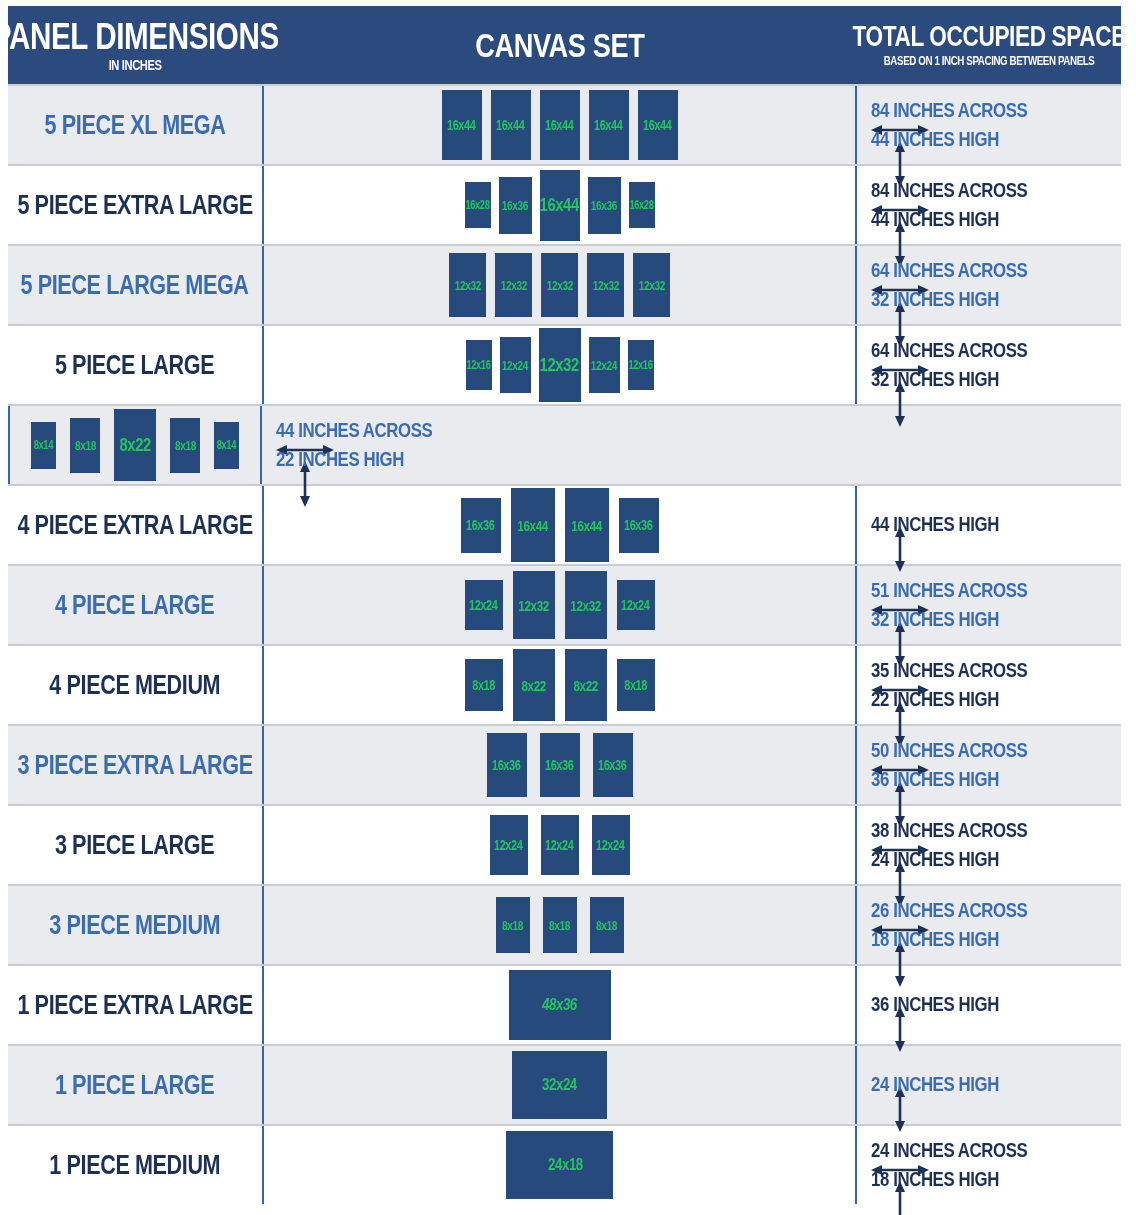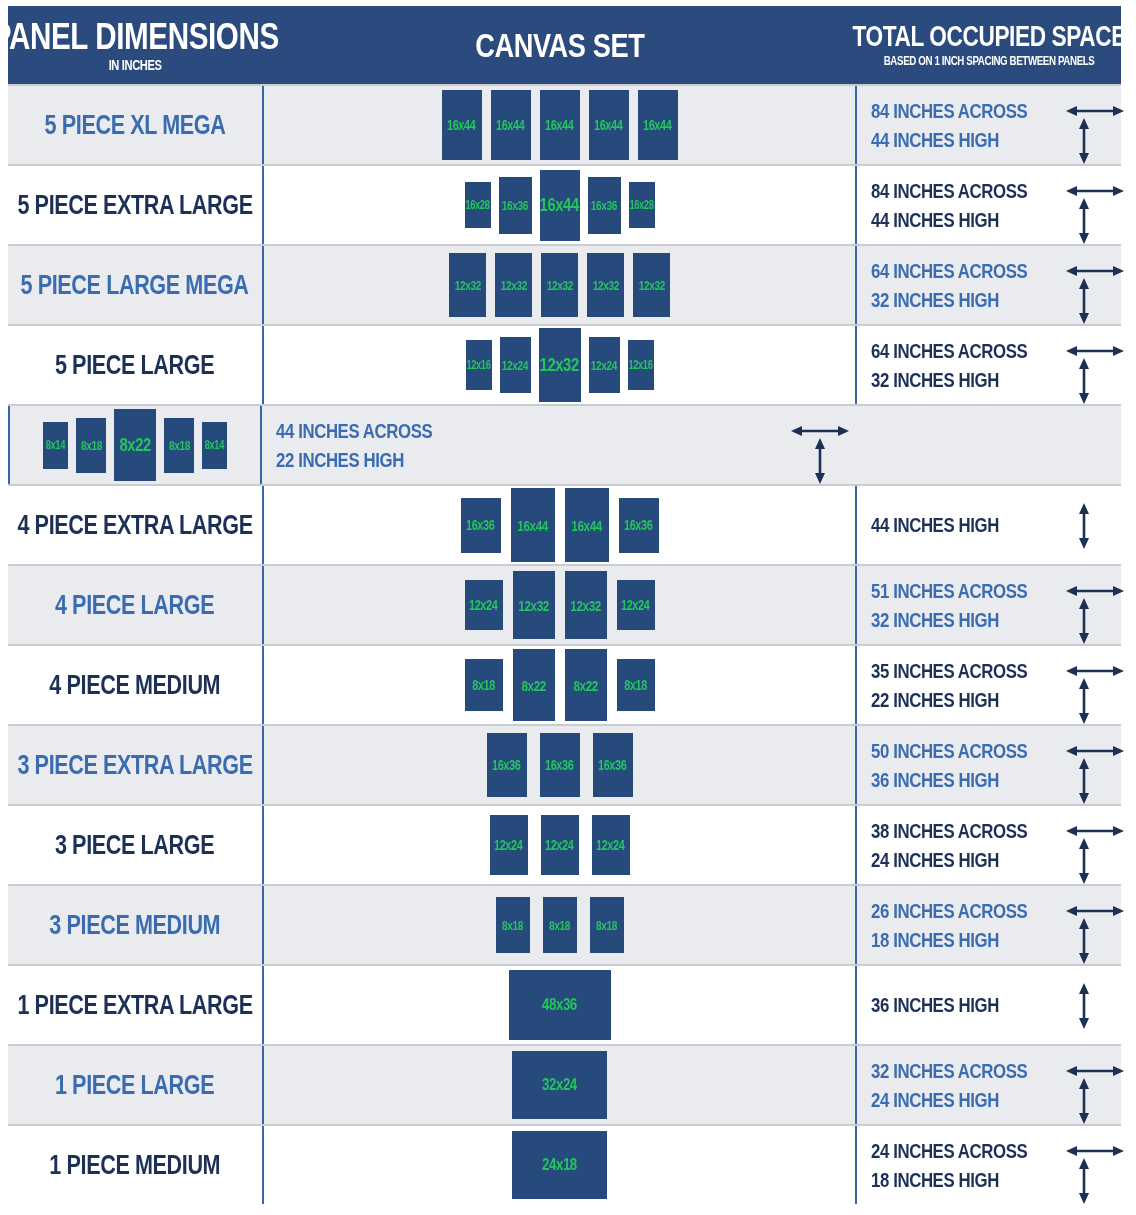--- a/index.html
+++ b/index.html
@@ -38,21 +38,21 @@
   .panel{
     background:#274a7c;color:#22c55e;flex:none;
     display:flex;align-items:center;justify-content:center;
   }
   .plabel{transform:scaleX(0.78);letter-spacing:-0.5px;white-space:nowrap;}
   .right{
     display:flex;flex-direction:column;justify-content:center;
     padding-left:14px;padding-right:8px;gap:3px;color:#1d3055;
   }
   .row.shaded .right{color:#3b6cb1;}
-  .line{display:flex;align-items:center;justify-content:space-between;height:26px;}
+  .line{display:flex;justify-content:space-between;height:26px;flex-direction:column;}
   .dimtext{font-size:21px;transform-origin:left center;transform:scaleX(0.8);}
   .arr{flex:none;}
   .varr{margin-top:-10px;margin-bottom:-12px;}
 </style>
 </head>
 <body>
 
 <div class="sheet">
   <header class="hdr">
     <div class="hcell h2">
@@ -222,21 +222,21 @@
             <span class="cond dimtext">32 INCHES HIGH</span>
             <svg class="arr varr" width="58" height="46" viewBox="0 0 58 46">
               <line x1="29" y1="8" x2="29" y2="38" stroke="#1d3055" stroke-width="2.6"></line>
               <polygon points="29,0 24,11 34,11" fill="#1d3055"></polygon>
               <polygon points="29,46 24,35 34,35" fill="#1d3055"></polygon>
             </svg>
           </div>
         </div>
       </div>
       <div class="row shaded">
-        <div class="cell mid" style="gap: 8px;">
+        <div class="cell mid" style="gap: 14px;">
           <div class="panel" style="width: 25px; height: 47px;">
             <span class="plabel" style="font-size: 12px;">8x14</span>
           </div>
           <div class="panel" style="width: 30px; height: 55px;">
             <span class="plabel" style="font-size: 13px;">8x18</span>
           </div>
           <div class="panel" style="width: 42px; height: 72px;">
             <span class="plabel" style="font-size: 19px;">8x22</span>
           </div>
           <div class="panel" style="width: 30px; height: 55px;">
@@ -467,21 +467,21 @@
               <polygon points="29,0 24,11 34,11" fill="#1d3055"></polygon>
               <polygon points="29,46 24,35 34,35" fill="#1d3055"></polygon>
             </svg>
           </div>
         </div>
       </div>
       <div class="row">
         <div class="cell left">
           <span class="cond setlabel">1 PIECE EXTRA LARGE</span>
         </div>
-        <div class="cell mid" style="gap: 0px;">
+        <div class="cell mid" style="gap: 0px; font-style: italic;">
           <div class="panel" style="width: 102px; height: 70px;">
             <span class="plabel" style="font-size: 17px;">48x36</span>
           </div>
         </div>
         <div class="cell right">
           <div class="line">
             <span class="cond dimtext">36 INCHES HIGH</span>
             <svg class="arr varr" width="58" height="46" viewBox="0 0 58 46">
               <line x1="29" y1="8" x2="29" y2="38" stroke="#1d3055" stroke-width="2.6"></line>
               <polygon points="29,0 24,11 34,11" fill="#1d3055"></polygon>
@@ -494,43 +494,35 @@
         <div class="cell left">
           <span class="cond setlabel">1 PIECE LARGE</span>
         </div>
         <div class="cell mid" style="gap: 0px;">
           <div class="panel" style="width: 95px; height: 68px;">
             <span class="plabel" style="font-size: 17px;">32x24</span>
           </div>
         </div>
         <div class="cell right">
           <div class="line">
-            <span class="cond dimtext">32 INCHES ACROSS</span>
-            <svg class="arr" width="58" height="16" viewBox="0 0 58 16">
-              <line x1="8" y1="8" x2="50" y2="8" stroke="#1d3055" stroke-width="2.6"></line>
-              <polygon points="0,8 11,3 11,13" fill="#1d3055"></polygon>
-              <polygon points="58,8 47,3 47,13" fill="#1d3055"></polygon>
-            </svg>
-          </div>
-          <div class="line">
             <span class="cond dimtext">24 INCHES HIGH</span>
             <svg class="arr varr" width="58" height="46" viewBox="0 0 58 46">
               <line x1="29" y1="8" x2="29" y2="38" stroke="#1d3055" stroke-width="2.6"></line>
               <polygon points="29,0 24,11 34,11" fill="#1d3055"></polygon>
               <polygon points="29,46 24,35 34,35" fill="#1d3055"></polygon>
             </svg>
           </div>
         </div>
       </div>
       <div class="row">
         <div class="cell left">
           <span class="cond setlabel">1 PIECE MEDIUM</span>
         </div>
         <div class="cell mid" style="gap: 0px;">
-          <div class="panel" style="width: 95px; height: 68px;">
+          <div class="panel" style="width: 95px; height: 68px; padding-left: 12px;">
             <span class="plabel" style="font-size: 17px;">24x18</span>
           </div>
         </div>
         <div class="cell right">
           <div class="line">
             <span class="cond dimtext">24 INCHES ACROSS</span>
             <svg class="arr" width="58" height="16" viewBox="0 0 58 16">
               <line x1="8" y1="8" x2="50" y2="8" stroke="#1d3055" stroke-width="2.6"></line>
               <polygon points="0,8 11,3 11,13" fill="#1d3055"></polygon>
               <polygon points="58,8 47,3 47,13" fill="#1d3055"></polygon>

